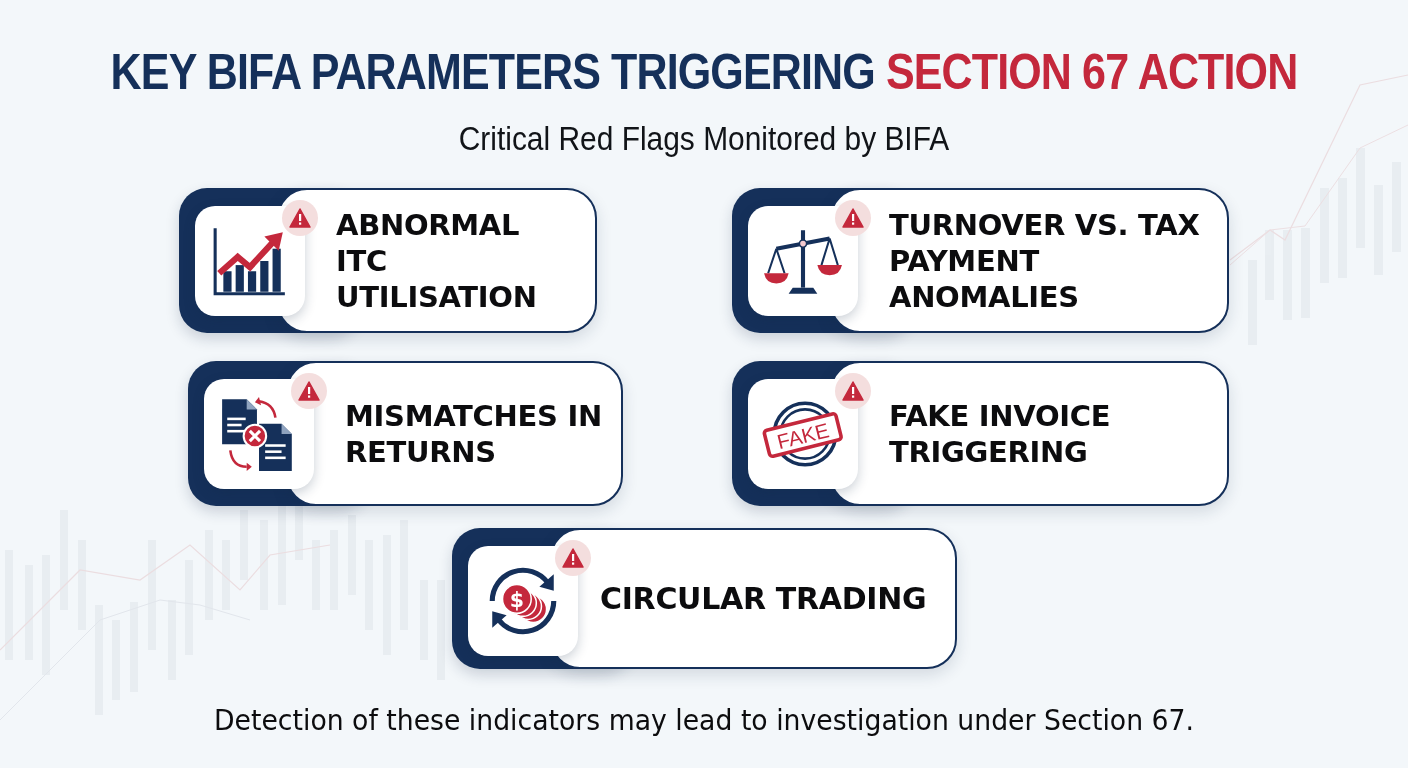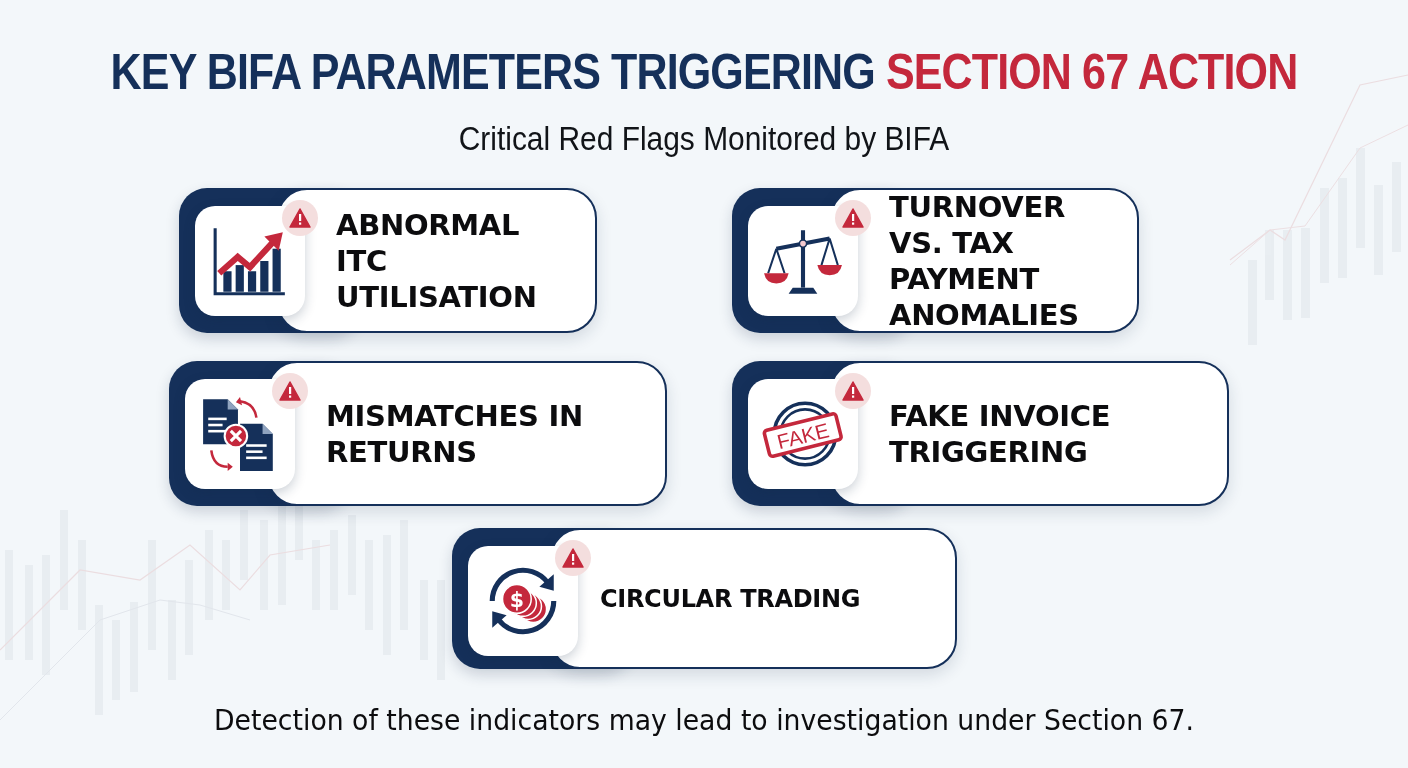--- a/index.html
+++ b/index.html
@@ -84,25 +84,25 @@
       display: flex; align-items: center;
       font-family: "DejaVu Sans", sans-serif;
       font-weight: 700;
       font-size: 29px;
       line-height: 36px;
       color: #0c0c0e;
       letter-spacing: -0.3px;
     }
 
     .c1 { left: 179px; top: 188px; width: 418px; height: 145px; }
-    .c2 { left: 732px; top: 188px; width: 407px; height: 145px; }
-    .c3 { left: 169px; top: 361px; width: 498px; height: 145px; }
+    .c2 { left: 732px; top: 188px; width: 497px; height: 145px; }
+    .c3 { left: 188px; top: 361px; width: 435px; height: 145px; }
     .c4 { left: 732px; top: 361px; width: 497px; height: 145px; }
     .c5 { left: 452px; top: 528px; width: 505px; height: 141px; }
-    .c5 .label { left: 148px; justify-content: flex-start; font-size: 24px; }
+    .c5 .label { left: 148px; justify-content: flex-start; font-size: 30px; }
 
     .footer {
       position: absolute; left: 0; width: 1408px; top: 700px;
       text-align: center;
       font-family: "DejaVu Sans", sans-serif;
       font-size: 29px;
       line-height: 40px;
       color: #0c0c0e;
       transform: scaleX(0.92);
       transform-origin: center;

